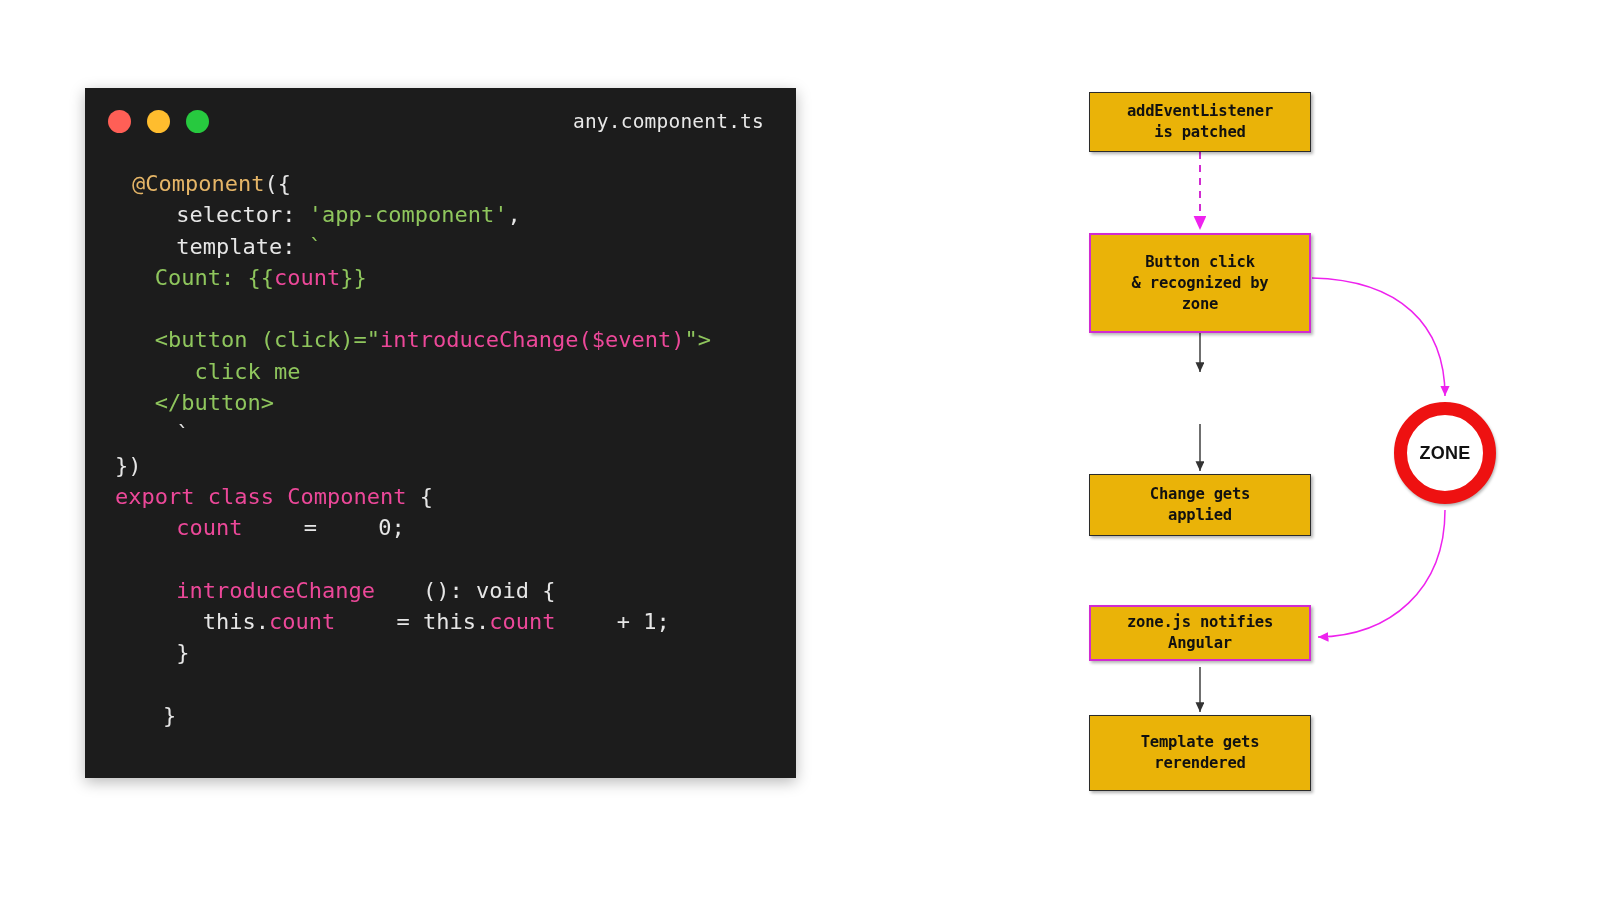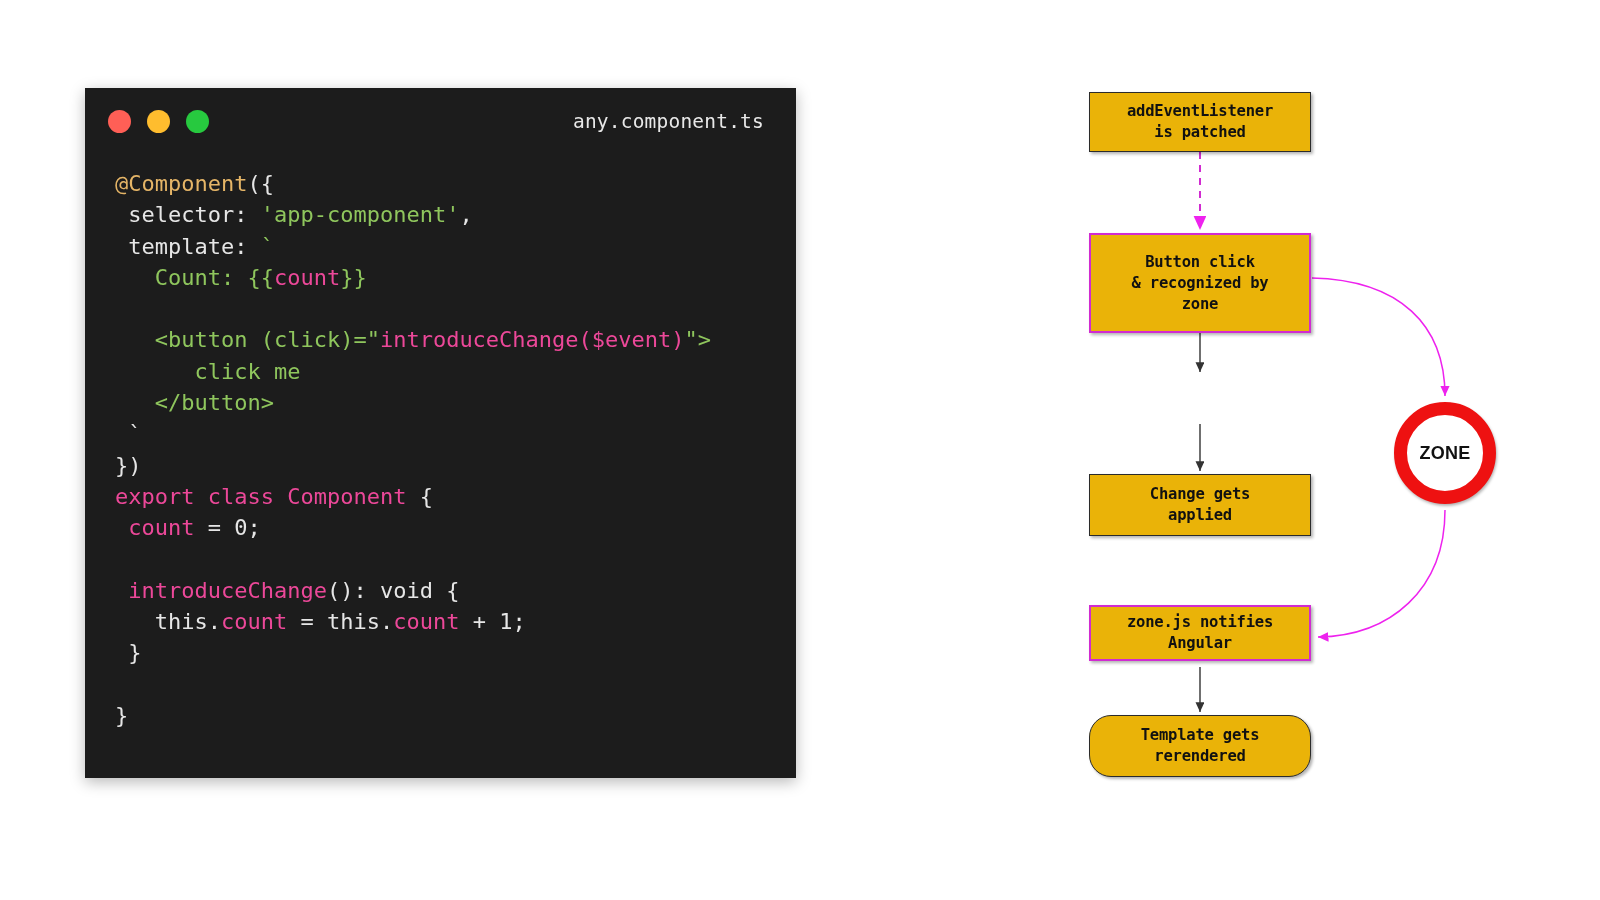--- a/index.html
+++ b/index.html
@@ -54,22 +54,22 @@
     left: 30px;
     top: 80px;
     right: 10px;
     font-family: "DejaVu Sans Mono", "Liberation Mono", monospace;
     font-size: 22px;
     line-height: 31.3px;
     white-space: pre;
     color: #dcdcdc;
     -webkit-font-smoothing: antialiased;
   }
-  .tok-plain  { color: #e6e6e6; }
-  .tok-deco   { color: #e5b567; }  
+  .tok-plain  { color: #e6e6e6; margin-left: 48px; }
+  .tok-deco   { color: #e5b567; margin-left: 17px; }  
   .tok-str    { color: #8fc65d; }  
   .tok-cyan   { color: #ec4899; }  
   .tok-pink   { color: #ec4899; }  
   .tok-punct  { color: #e6e6e6; }
 
   
   #diagram {
     position: absolute;
     left: 1060px;
     top: 70px;
@@ -97,21 +97,21 @@
     letter-spacing: -0.2px;
   }
   .flow-box.accent {
     border: 2.2px solid #d12bd1;
   }
   #box-addeventlistener { top: 22px;  height: 60px; }
   #box-buttonclick      { top: 163px; height: 100px; }
   #box-codeexecuted     { top: 305px; height: 49px; }
   #box-changeapplied    { top: 404px; height: 62px; }
   #box-zonenotifies     { top: 535px; height: 56px; }
-  #box-rerendered       { top: 645px; height: 62px; border-radius: 22px; }
+  #box-rerendered       { top: 645px; height: 76px; }
 
   #zone-circle {
     position: absolute;
     left: 334px;
     top: 332px;
     width: 102px;
     height: 102px;
     box-sizing: border-box;
     border-radius: 50%;
     border: 13px solid #ee1111;

